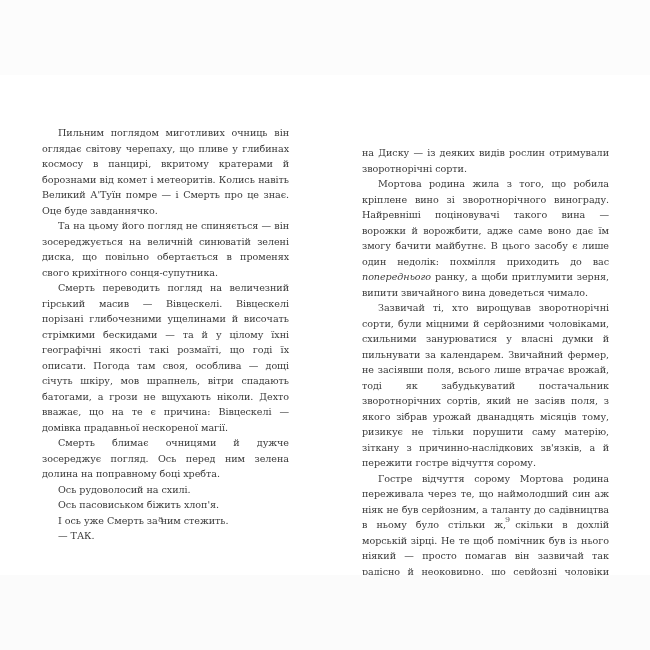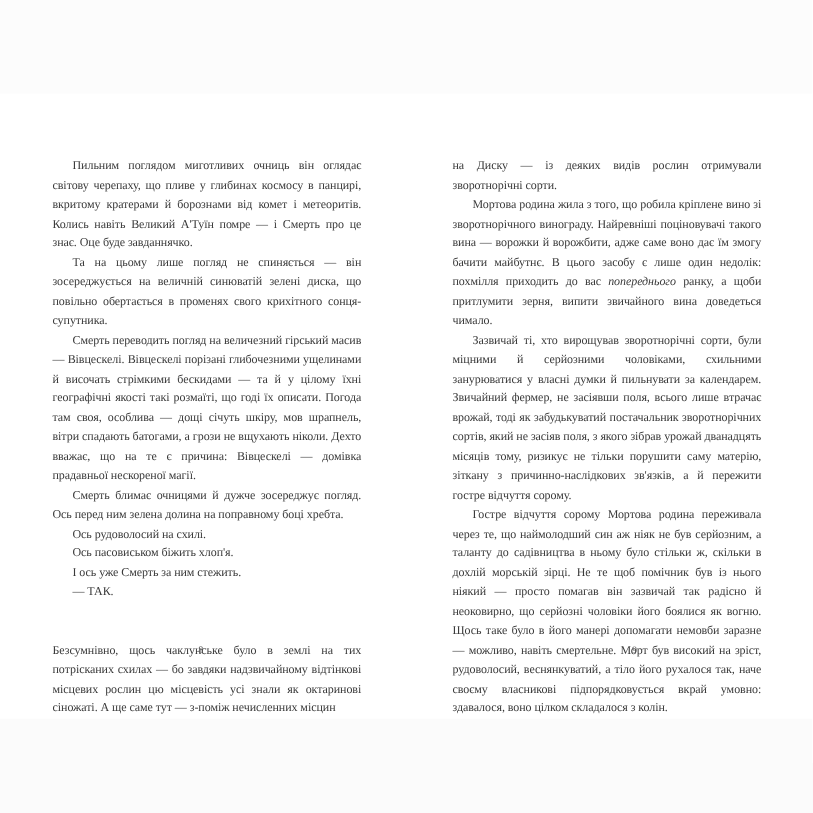--- a/index.html
+++ b/index.html
@@ -6,51 +6,51 @@
     body {
       width: 650px; height: 650px; background: #ffffff; position: relative; overflow: hidden;
       font-family: "DejaVu Serif", "Liberation Serif", serif;
       color: #3a3a3a;
     }
     .spread {
       position: absolute; left: 0; top: 75px; width: 650px; height: 500px; background: #ffffff;
     }
     .top-band { position: absolute; left: 0; top: 0; width: 650px; height: 75px; background: #fcfcfc; }
     .bottom-band { position: absolute; left: 0; top: 575px; width: 650px; height: 75px; background: #fbfbfb; }
-    .page { position: absolute; top: 0; height: 500px; font-family: Liberation Serif, serif; }
+    .page { position: absolute; top: 0; height: 500px; }
     .page.left { left: 0; width: 325px; }
     .page.right { left: 325px; width: 325px; }
     .col {
       position: absolute; top: 50px;
       font-size: 9.6px; line-height: 15.5px; text-align: justify; letter-spacing: -0.05px;
     }
     .page.left .col { left: 42px; width: 247px; }
     .page.right .col { left: 37px; width: 247px; }
     .col p { margin: 0; }
     .col p.ind { text-indent: 16px; }
-    .col p.noind { text-indent: 0; }
+    .col p.noind { text-indent: 0; margin-top: 20px; }
     .col p.gap { margin-top: 31px; }
     em { font-style: italic; margin-top: 33px; }
     .pagenum {
       position: absolute; top: 440px; width: 325px; text-align: center;
       font-size: 8px; color: #555;
     }
     .page.left .pagenum { left: -2px; }
     .page.right .pagenum { left: 20px; }
   </style>
 </head>
 <body>
 
 <div class="top-band"></div>
 
 <div class="spread">
   <div class="page left">
     <div class="col">
       <p class="ind">Пильним поглядом миготливих очниць він оглядає світову черепаху, що пливе у глибинах космосу в панцирі, вкритому кратерами й борознами від комет і метеоритів. Колись навіть Великий А'Туїн помре — і Смерть про це знає. Оце буде завданнячко.</p>
-      <p class="ind">Та на цьому лише погляд не спиняється — він зосереджується на величній синюватій зелені диска, що повільно обертається в променях свого крихітного сонця-супутника.</p>
+      <p class="ind">Та на цьому його погляд не спиняється — він зосереджується на величній синюватій зелені диска, що повільно обертається в променях свого крихітного сонця-супутника.</p>
       <p class="ind">Смерть переводить погляд на величезний гірський масив — Вівцескелі. Вівцескелі порізані глибочезними ущелинами й височать стрімкими бескидами — та й у цілому їхні географічні якості такі розмаїті, що годі їх описати. Погода там своя, особлива — дощі січуть шкіру, мов шрапнель, вітри спадають батогами, а грози не вщухають ніколи. Дехто вважає, що на те є причина: Вівцескелі — домівка прадавньої нескореної магії.</p>
       <p class="ind">Смерть блимає очницями й дужче зосереджує погляд. Ось перед ним зелена долина на поправному боці хребта.</p>
       <p class="ind">Ось рудоволосий на схилі.</p>
       <p class="ind">Ось пасовиськом біжить хлоп'я.</p>
       <p class="ind">І ось уже Смерть за ним стежить.</p>
       <p class="ind">— ТАК.</p>
       <p class="noind gap">Безсумнівно, щось чаклунське було в землі на тих потрісканих схилах — бо завдяки надзвичайному відтінкові місцевих рослин цю місцевість усі знали як октаринові сіножаті. А ще саме тут — з-поміж нечисленних місцин</p>
     </div>
     <div class="pagenum">8</div>
   </div>

